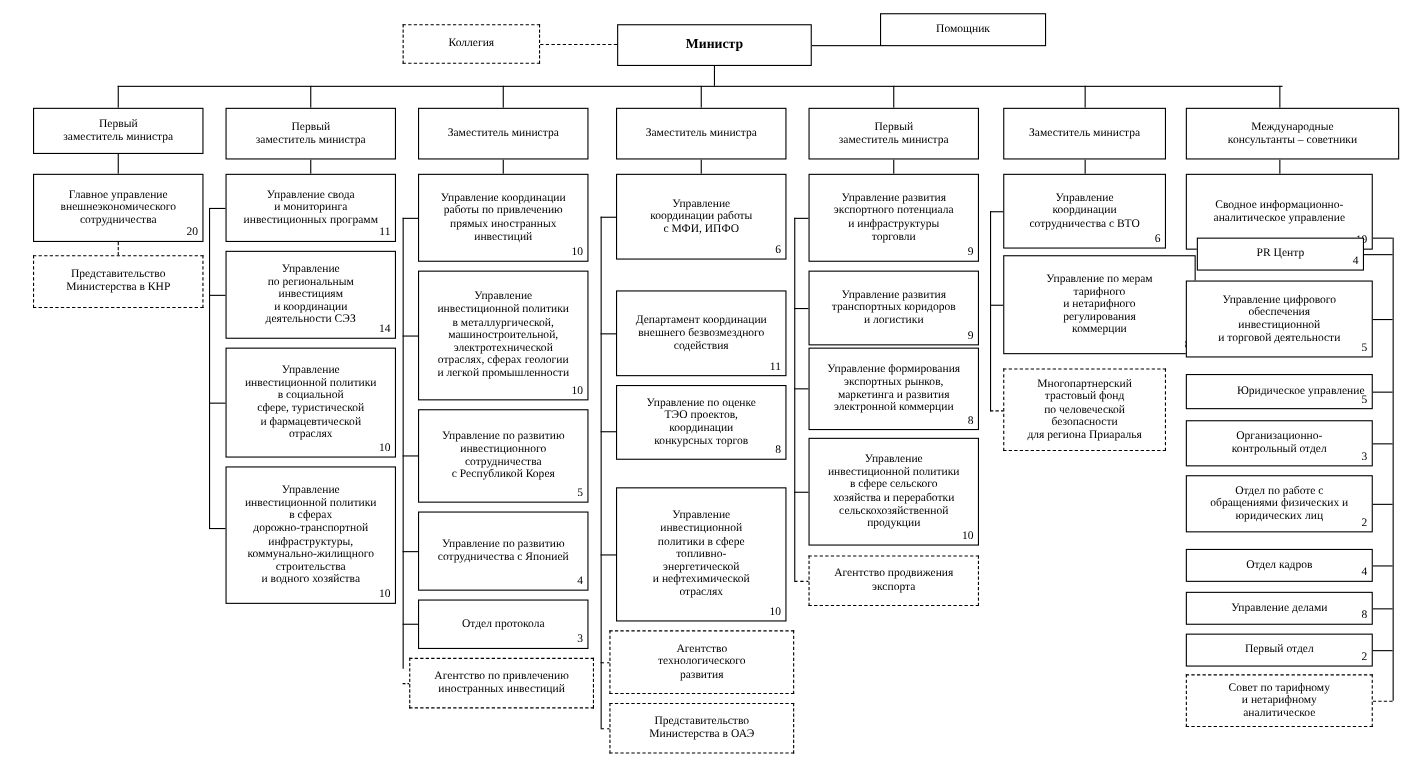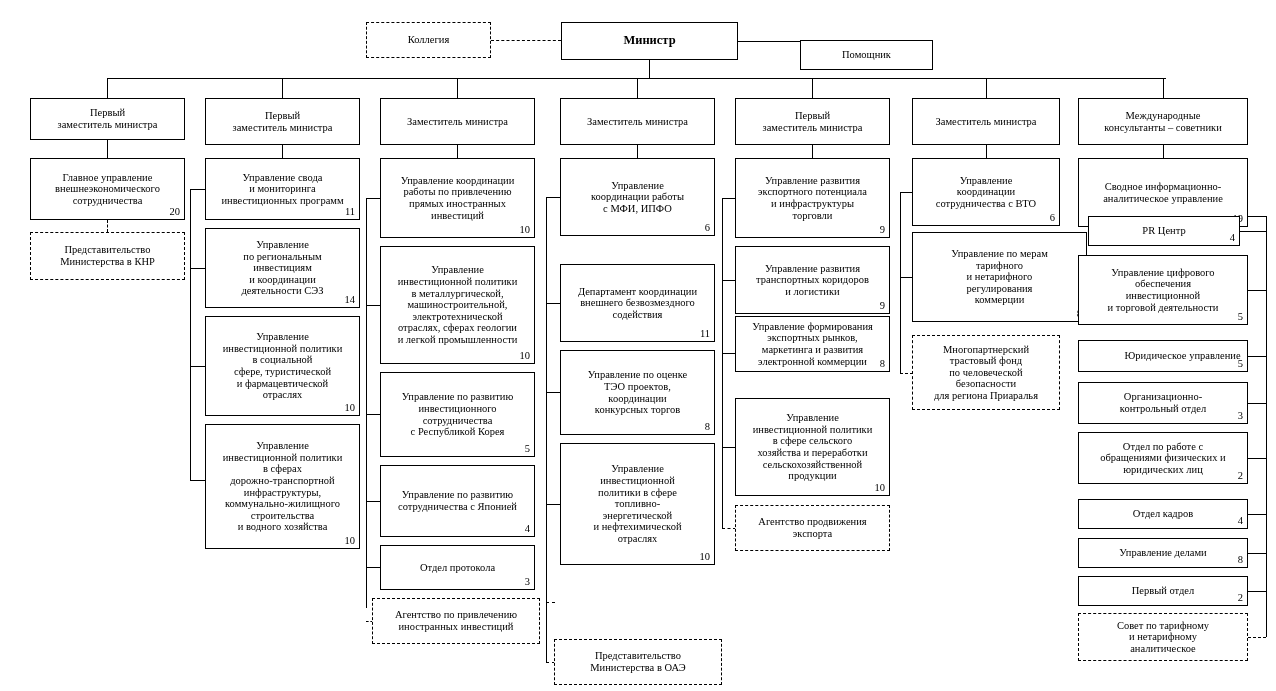--- a/index.html
+++ b/index.html
@@ -91,21 +91,21 @@
   <div class="ln h" style="left:1248px;top:553px;width:18px;"></div>
   <div class="ln h" style="left:1248px;top:591px;width:18px;"></div>
   <div class="ln dh" style="left:1248px;top:637px;width:18px;"></div>
 
 <div class="node dashed" style="left: 366px; top: 22px; width: 125px; height: 36px;">
       <span class="lbl">Коллегия</span>
     </div>
     <div class="node bold" style="left: 561px; top: 22px; width: 177px; height: 38px;">
       <span class="lbl">Министр</span>
     </div>
-    <div class="node" style="left: 800px; top: 40px; width: 133px; height: 30px; align-items: center;">
+    <div class="node" style="left: 800px; top: 12px; width: 151px; height: 30px; align-items: center;">
       <span class="lbl">Помощник</span>
     </div>
     <div class="node" style="left: 30px; top: 98px; width: 155px; height: 42px;">
       <span class="lbl">Первый
 заместитель министра</span>
     </div>
     <div class="node" style="left: 205px; top: 98px; width: 155px; height: 47px;">
       <span class="lbl">Первый
 заместитель министра</span>
     </div>
@@ -115,21 +115,21 @@
     <div class="node" style="left: 560px; top: 98px; width: 155px; height: 47px;">
       <span class="lbl">Заместитель министра</span>
     </div>
     <div class="node" style="left: 735px; top: 98px; width: 155px; height: 47px;">
       <span class="lbl">Первый
 заместитель министра</span>
     </div>
     <div class="node" style="left: 912px; top: 98px; width: 148px; height: 47px;">
       <span class="lbl">Заместитель министра</span>
     </div>
-    <div class="node" style="left: 1078px; top: 98px; width: 170px; height: 47px;">
+    <div class="node" style="left: 1078px; top: 98px; width: 194px; height: 47px;">
       <span class="lbl">Международные
 консультанты – советники</span>
     </div>
     <div class="node" style="left: 30px; top: 158px; width: 155px; height: 62px;">
       <span class="lbl">Главное управление
 внешнеэкономического
 сотрудничества</span>
       <span class="num">20</span>
     </div>
     <div class="node dashed" style="left: 30px; top: 232px; width: 155px; height: 48px;">
@@ -212,55 +212,60 @@
 координации работы
 с МФИ, ИПФО</span>
       <span class="num">6</span>
     </div>
     <div class="node" style="left: 560px; top: 264px; width: 155px; height: 78px;">
       <span class="lbl">Департамент координации
 внешнего безвозмездного
 содействия</span>
       <span class="num">11</span>
     </div>
-    <div class="node" style="left: 560px; top: 350px; width: 155px; height: 85px;">
+    <div class="node" style="left: 560px; top: 350px; width: 155px; height: 68px;">
       <span class="lbl">Управление по оценке
 ТЭО проектов,
 координации
 конкурсных торгов</span>
       <span class="num">8</span>
     </div>
     <div class="node" style="left: 560px; top: 443px; width: 155px; height: 122px;">
       <span class="lbl">Управление
 инвестиционной
 политики в сфере
 топливно-
 энергетической
 и нефтехимической
 отраслях</span>
       <span class="num">10</span>
     </div>
+    <div class="node dashed" style="left: 554px; top: 573px; width: 168px; height: 58px;">
+      <span class="lbl">Агентство
+технологического
+развития</span>
+    </div>
     <div class="node dashed" style="left: 554px; top: 639px; width: 168px; height: 46px;">
       <span class="lbl">Представительство
 Министерства в ОАЭ</span>
     </div>
     <div class="node" style="left: 735px; top: 158px; width: 155px; height: 80px;">
       <span class="lbl">Управление развития
 экспортного потенциала
 и инфраструктуры
 торговли</span>
       <span class="num">9</span>
     </div>
     <div class="node" style="left: 735px; top: 246px; width: 155px; height: 68px;">
       <span class="lbl">Управление развития
 транспортных коридоров
 и логистики</span>
       <span class="num">9</span>
     </div>
-    <div class="node" style="left: 735px; top: 316px; width: 155px; height: 56px;">
+    <div class="node" style="left: 735px; top: 316px; width: 155px; height: 75px;">
       <span class="lbl">Управление формирования
 экспортных рынков,
 маркетинга и развития
 электронной коммерции</span>
       <span class="num">8</span>
     </div>
     <div class="node" style="left: 735px; top: 398px; width: 155px; height: 98px;">
       <span class="lbl">Управление
 инвестиционной политики
 в сфере сельского

